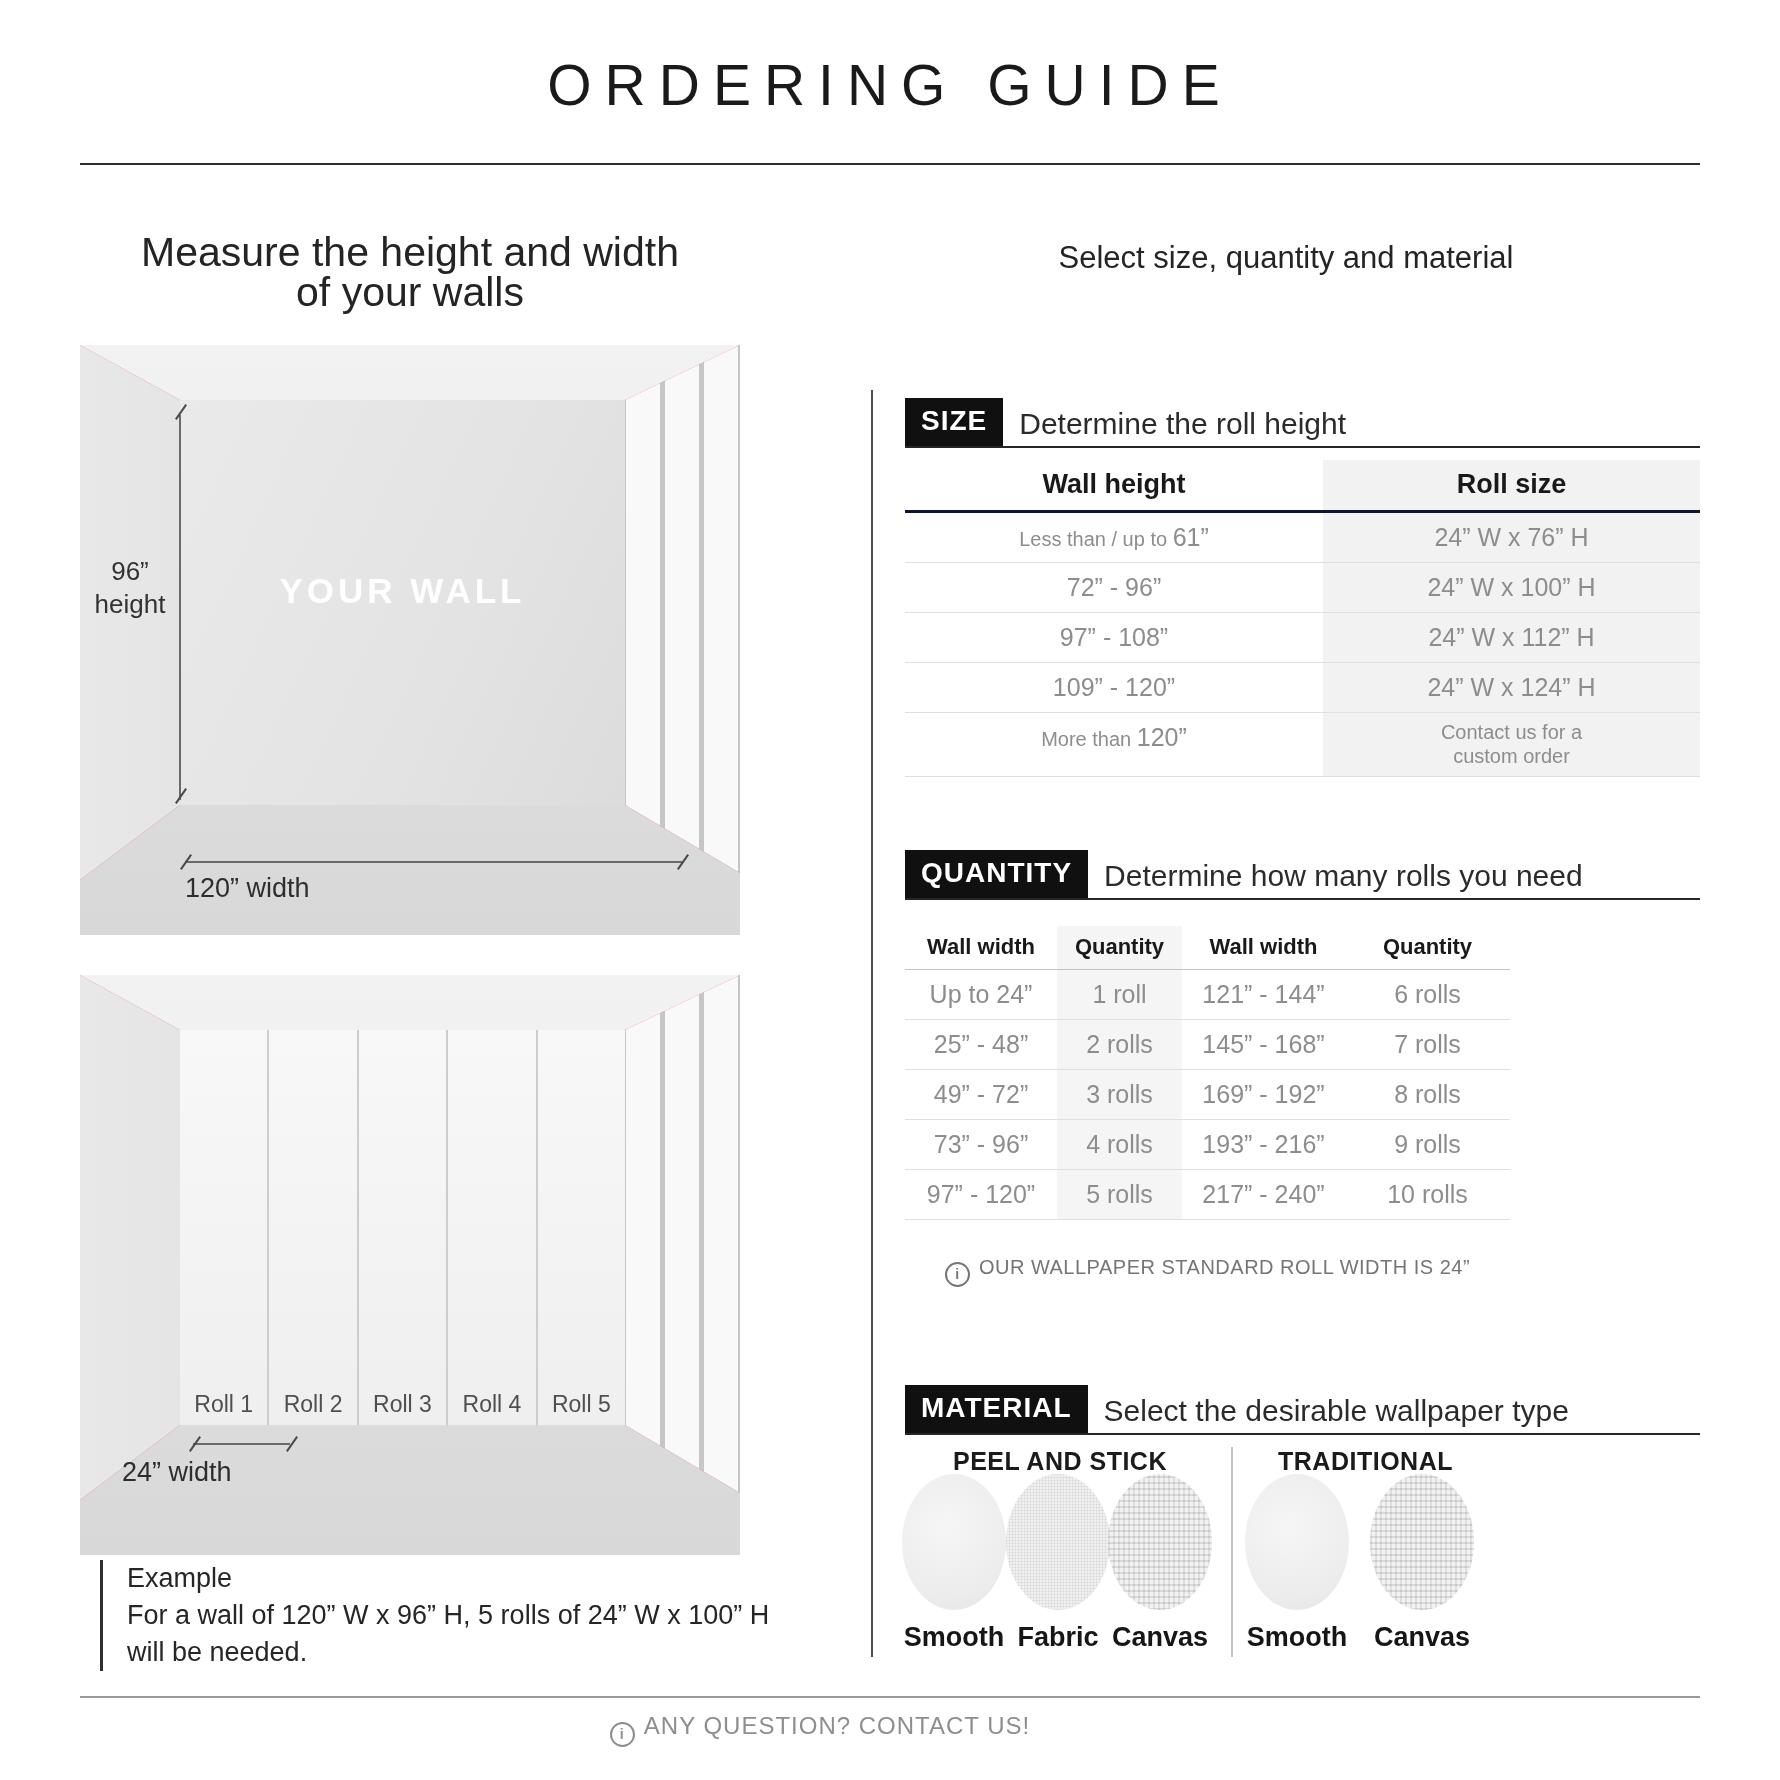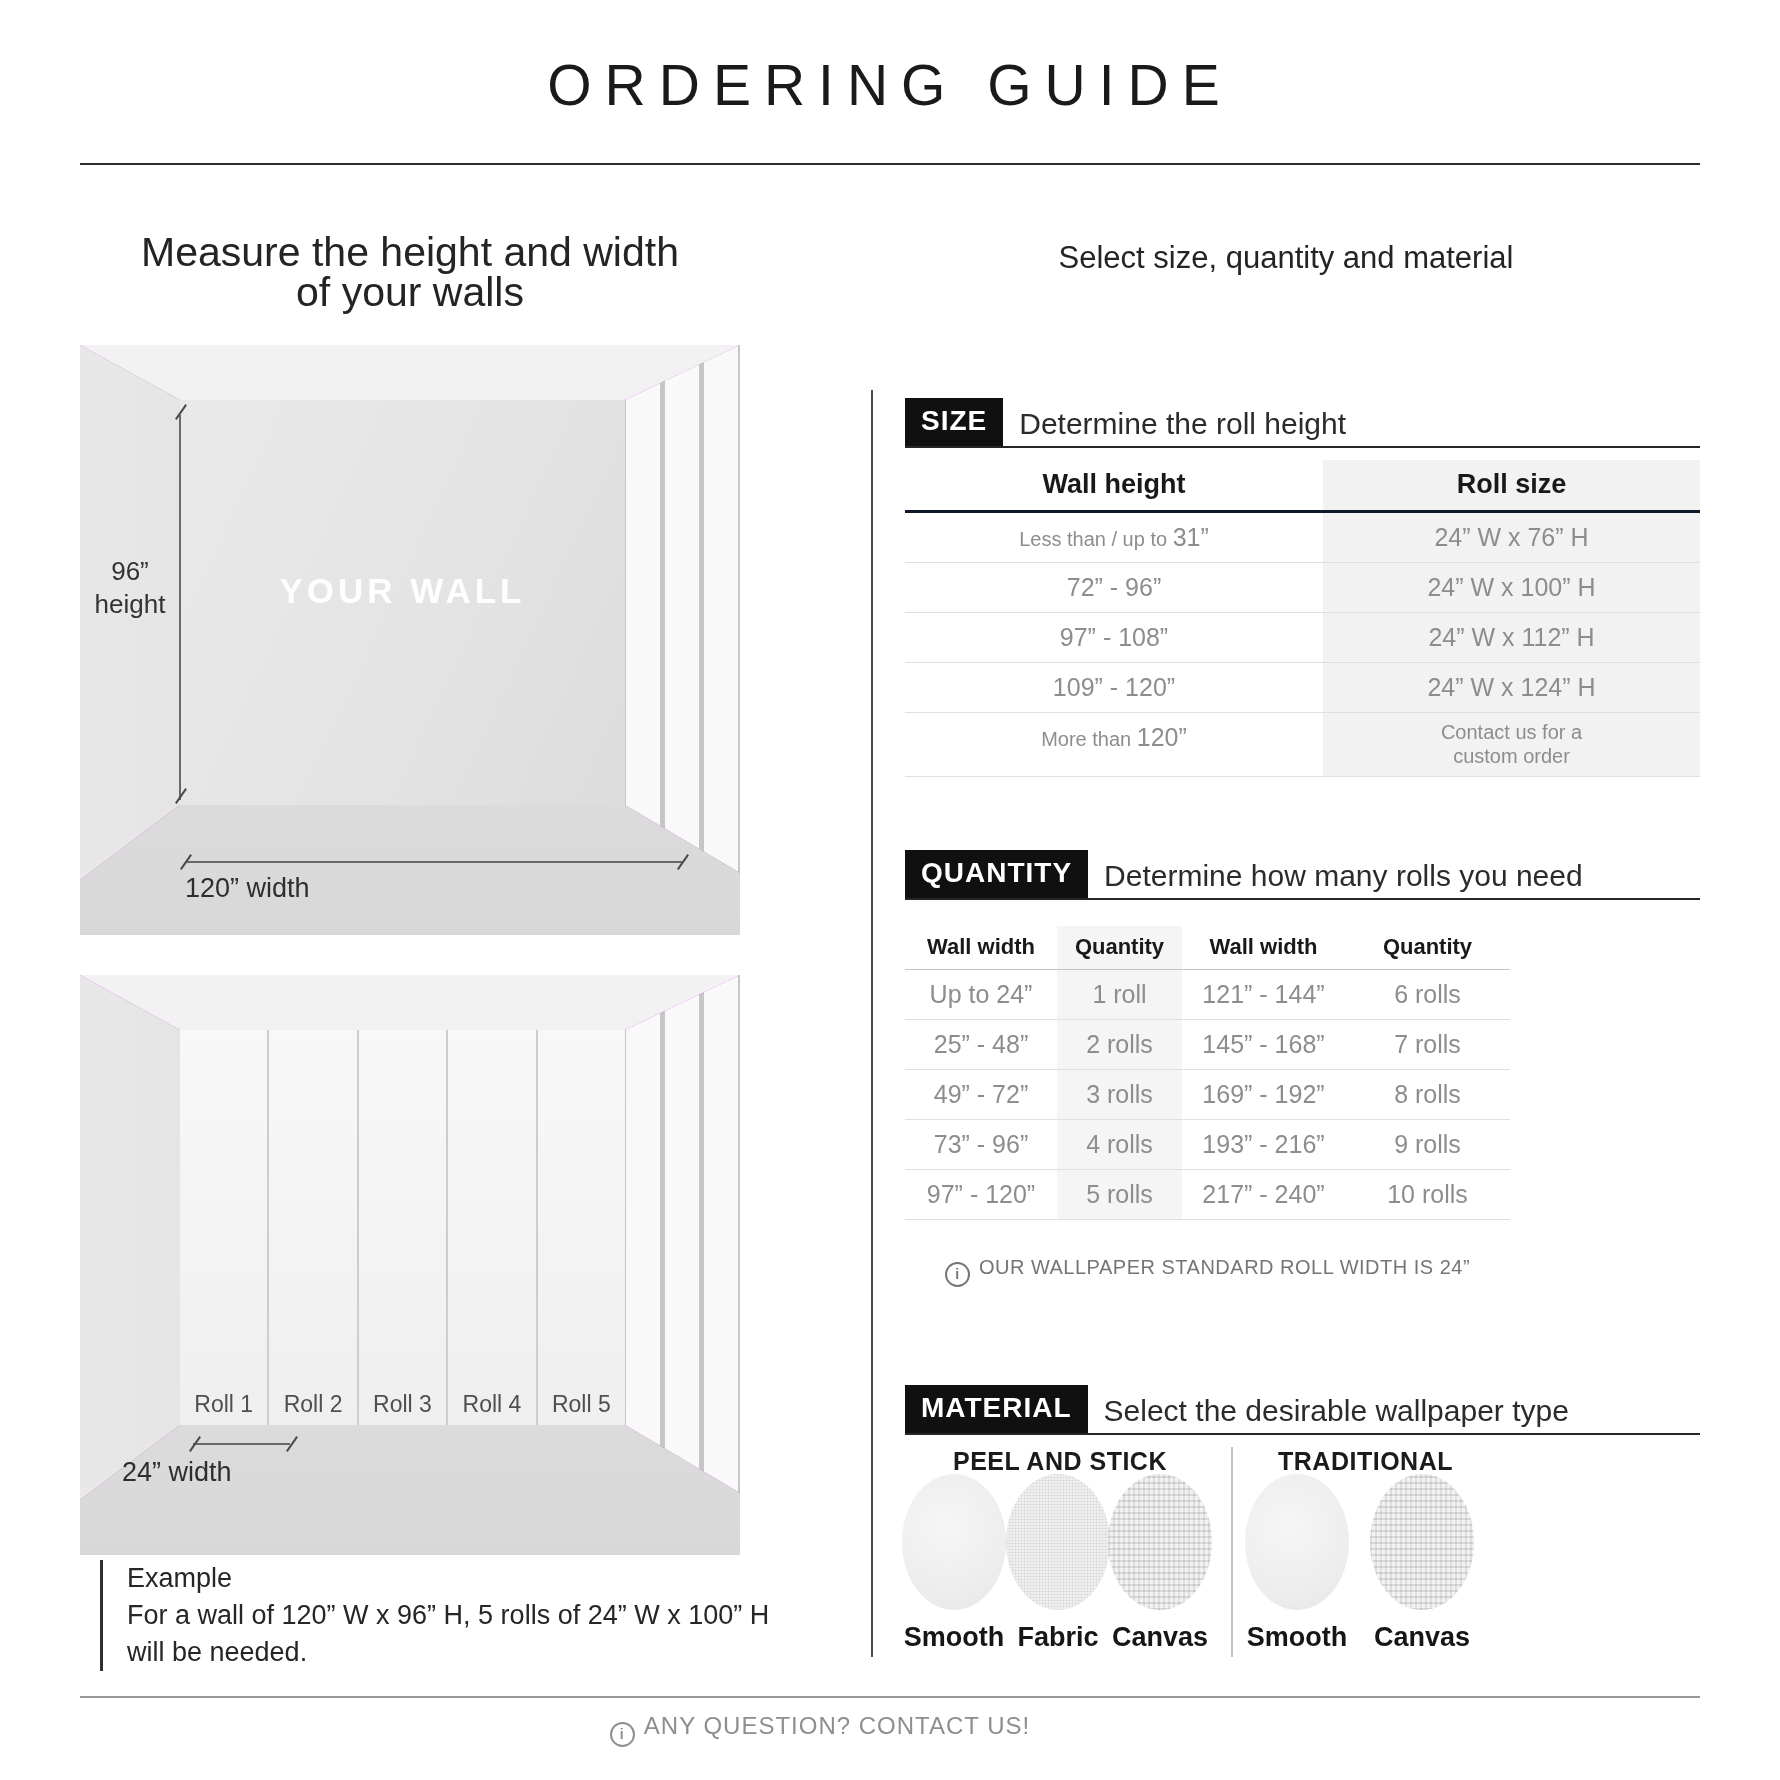--- a/index.html
+++ b/index.html
@@ -12,21 +12,21 @@
   .top-line{position:absolute;left:80px;top:163px;width:1620px;height:2px;background:#2d2d2d;}
 
   .left-heading{position:absolute;left:80px;top:232px;width:660px;text-align:center;
     font-size:41px;line-height:40px;color:#242424;}
   .right-heading{position:absolute;left:872px;top:240px;width:828px;text-align:center;
     font-size:31px;color:#242424;}
 
   .col-divider{position:absolute;left:871px;top:390px;width:2px;height:1267px;background:#4c4c4c;}
 
   
-  .room{position:absolute;left:80px;width:660px;background:#d946ef;}
+  .room{position:absolute;left:80px;width:660px;background:#ec4899;}
   .room > div{position:absolute;}
   .ceiling{position:absolute;inset:0;background:linear-gradient(180deg,#f2f2f2,#e7e7e7);
     clip-path:polygon(0 0,660px 0,545px 55px,100px 55px);}
   .wall-left{position:absolute;inset:0;background:linear-gradient(90deg,#e8e8e8,#d3d3d3);}
   .wall-back{position:absolute;inset:0;background:linear-gradient(115deg,#ececec 0%,#e3e3e3 55%,#d7d7d7 100%);}
   .window{position:absolute;inset:0;background:repeating-linear-gradient(90deg,#f9f9f9 0 34px,#c6c6c6 34px 39px);}
   .floor{position:absolute;inset:0;background:linear-gradient(180deg,#e6e6e6,#d8d8d8);}
 
   .room1 .wall-left{clip-path:polygon(0 0,100px 55px,100px 460px,0 535px);}
   .room1 .wall-back{clip-path:polygon(100px 55px,545px 55px,545px 460px,100px 460px);}
@@ -179,21 +179,21 @@
     <div class="badge">SIZE</div>
     <div class="sec-title">Determine the roll height</div>
   </div>
 
   <div class="s-table shade2">
     <div class="s-row head">
       <div class="c1">Wall height</div>
       <div class="c2">Roll size</div>
     </div>
     <div class="s-row">
-      <div class="c1"><span class="small">Less than / up to </span><span>31”</span></div>
+      <div class="c1"><span class="small">Less than / up to </span><span>61”</span></div>
       <div class="c2">24” W x 76” H</div>
     </div>
     <div class="s-row">
       <div class="c1"><span class="small"></span><span>72” - 96”</span></div>
       <div class="c2">24” W x 100” H</div>
     </div>
     <div class="s-row">
       <div class="c1"><span class="small"></span><span>97” - 108”</span></div>
       <div class="c2">24” W x 112” H</div>
     </div>

